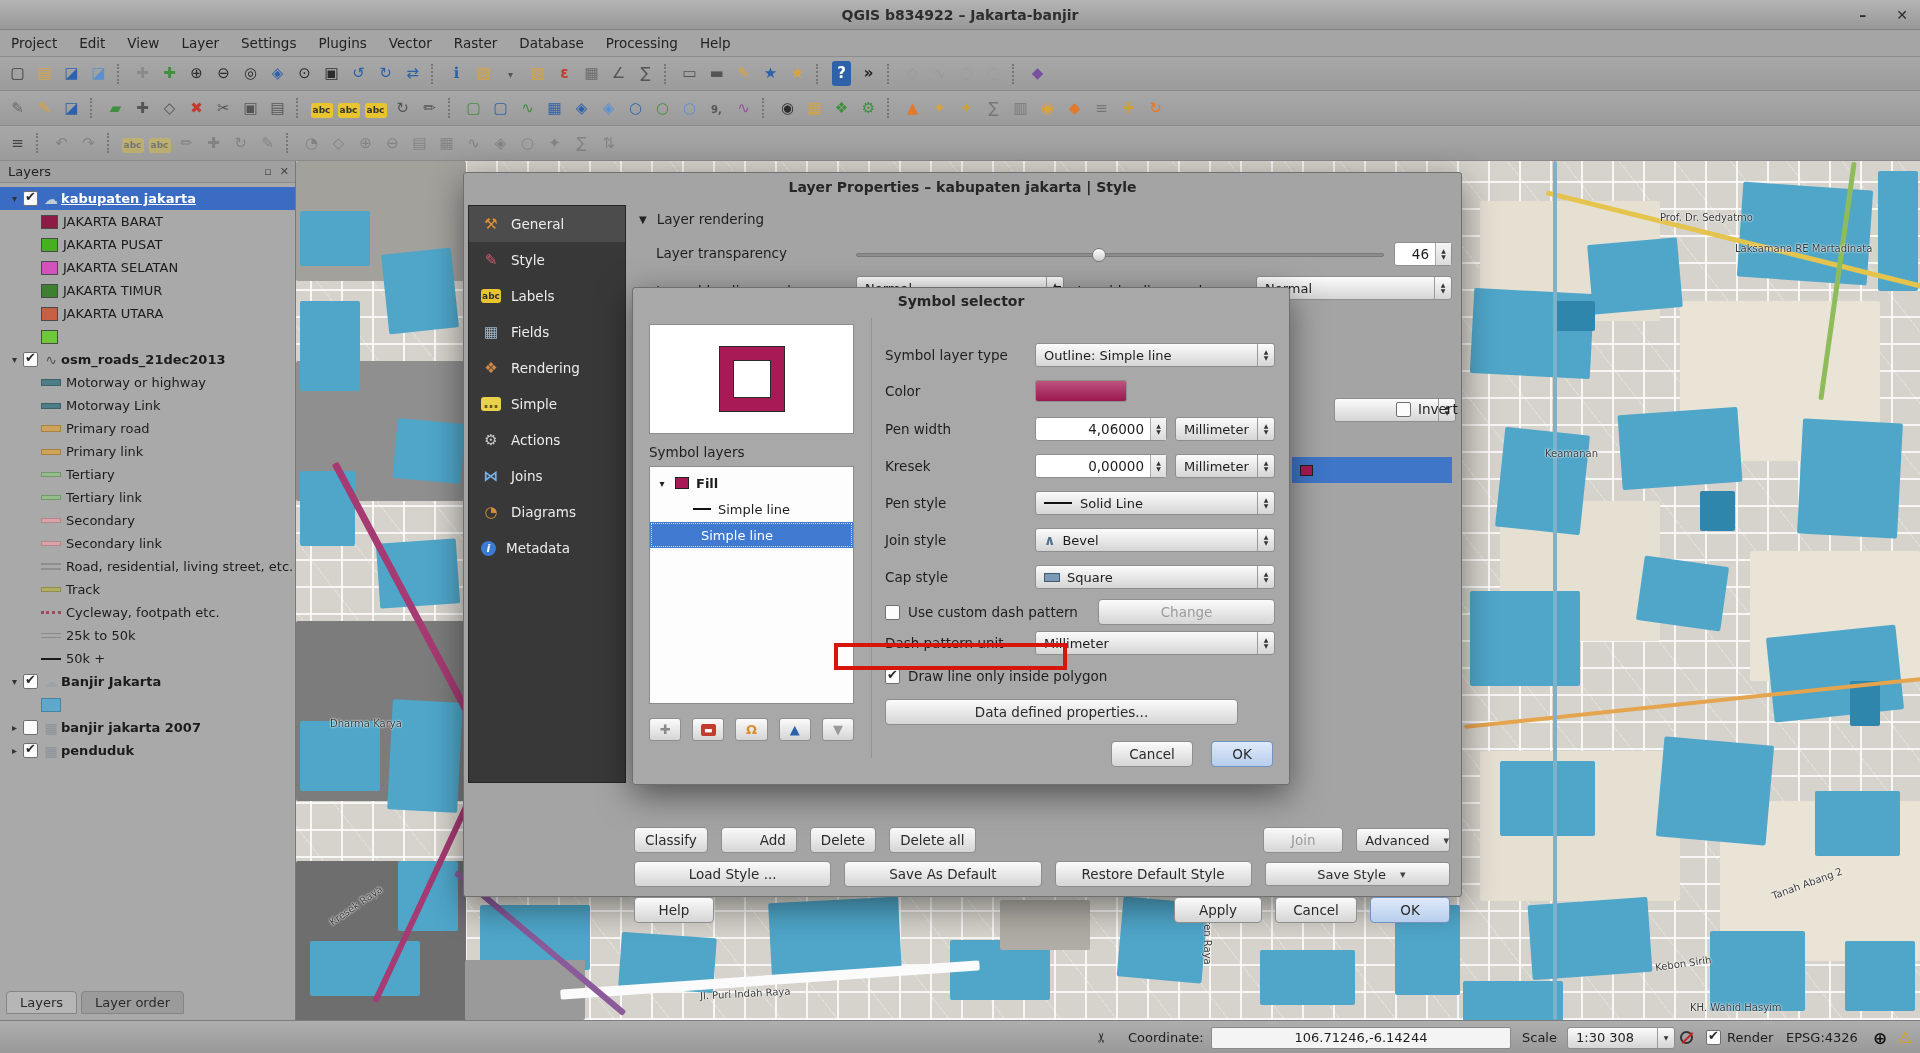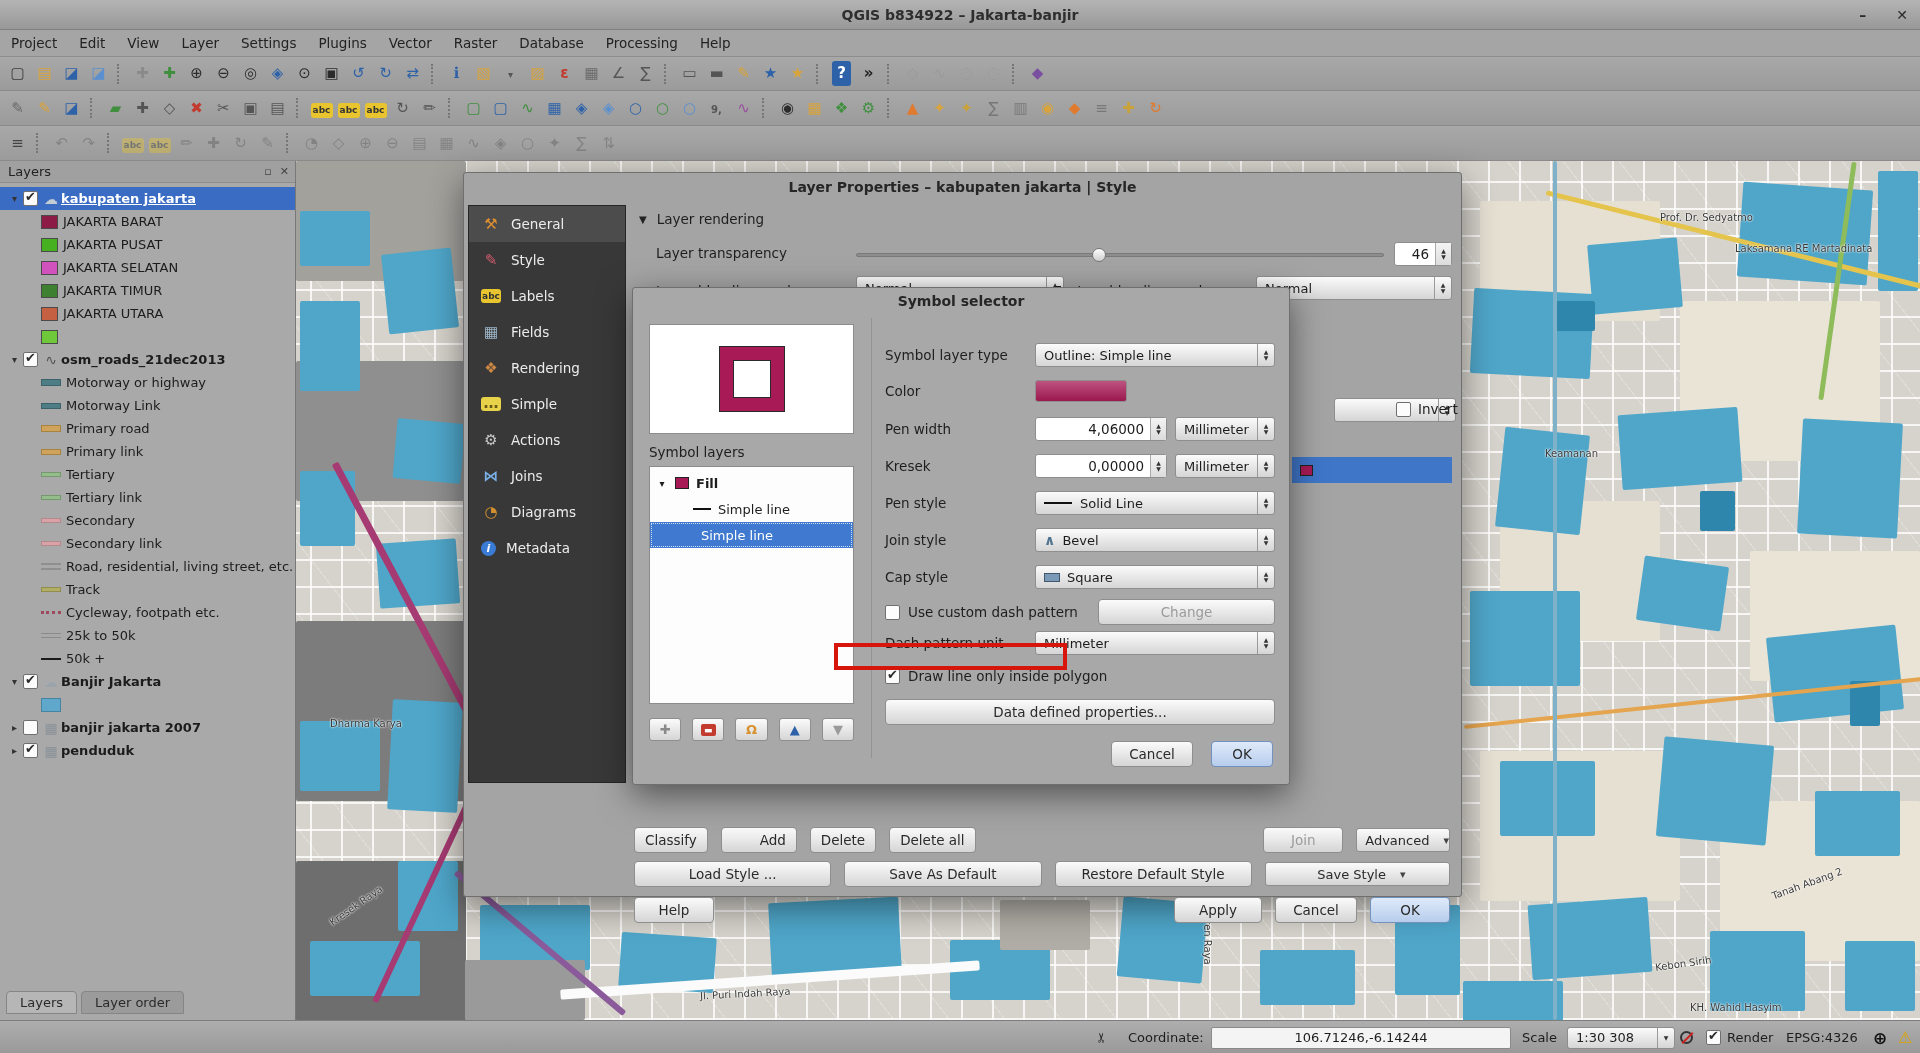--- a/index.html
+++ b/index.html
@@ -142,21 +142,21 @@
   .slb { width:34px; height:23px; background:linear-gradient(#fbfbfb,#d5d5d5); border:1px solid #8e8e8e;
     border-radius:3px; display:flex; align-items:center; justify-content:center; font-size:13px; }
   .sym-right { position:absolute; left:238px; top:30px; width:404px; border-left:1px solid #939393; padding-left:14px; }
   .srow { position:absolute; left:252px; width:390px; display:flex; align-items:center; }
   .srow .flabel { width:150px; flex:none; }
   .cswatch { width:92px; height:22px; border:1px solid #8e8e8e; border-radius:3px;
     background:linear-gradient(rgba(255,255,255,.25), rgba(0,0,0,.08)); }
   .line-ic { width:28px; height:2px; background:#111; margin-right:8px; flex:none; }
   .join-ic { font-weight:bold; color:#51738f; margin-right:7px; font-size:14px; flex:none; }
   .cap-ic { width:16px; height:9px; background:#7a9ab8; border:1px solid #44586c; margin-right:7px; flex:none; }
-  .ddp-btn { position:absolute; left:252px; top:411px; width:390px; }
+  .ddp-btn { position:absolute; left:252px; top:411px; width:353px; }
   .sym-footer { position:absolute; right:16px; top:453px; display:flex; gap:18px; }
 
   
   .red-annot { position:absolute; left:834px; top:643px; width:233px; height:27px;
     border:4px solid #d8150a; z-index:40; background:transparent; }
 
   
   .statusbar { position:absolute; left:0; top:1020px; width:1920px; height:33px; z-index:50;
     background:linear-gradient(#aeaeae,#999); border-top:1px solid #7d7d7d; }
   .sb-item { position:absolute; top:0; height:33px; display:flex; align-items:center; font-size:13px; color:#1e1e1e; }

